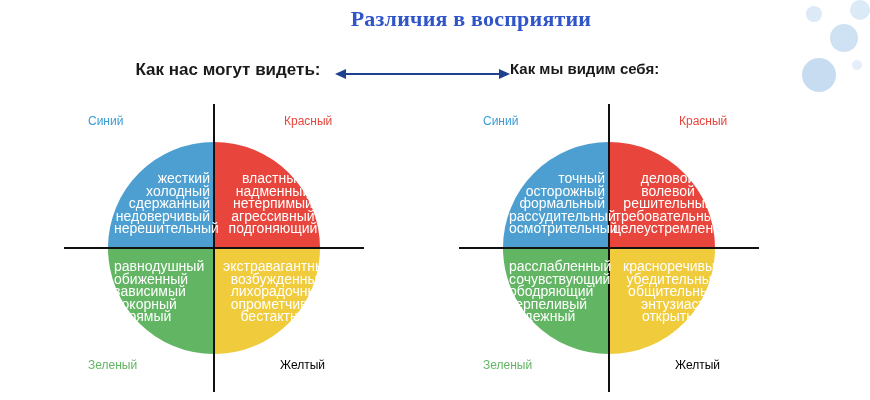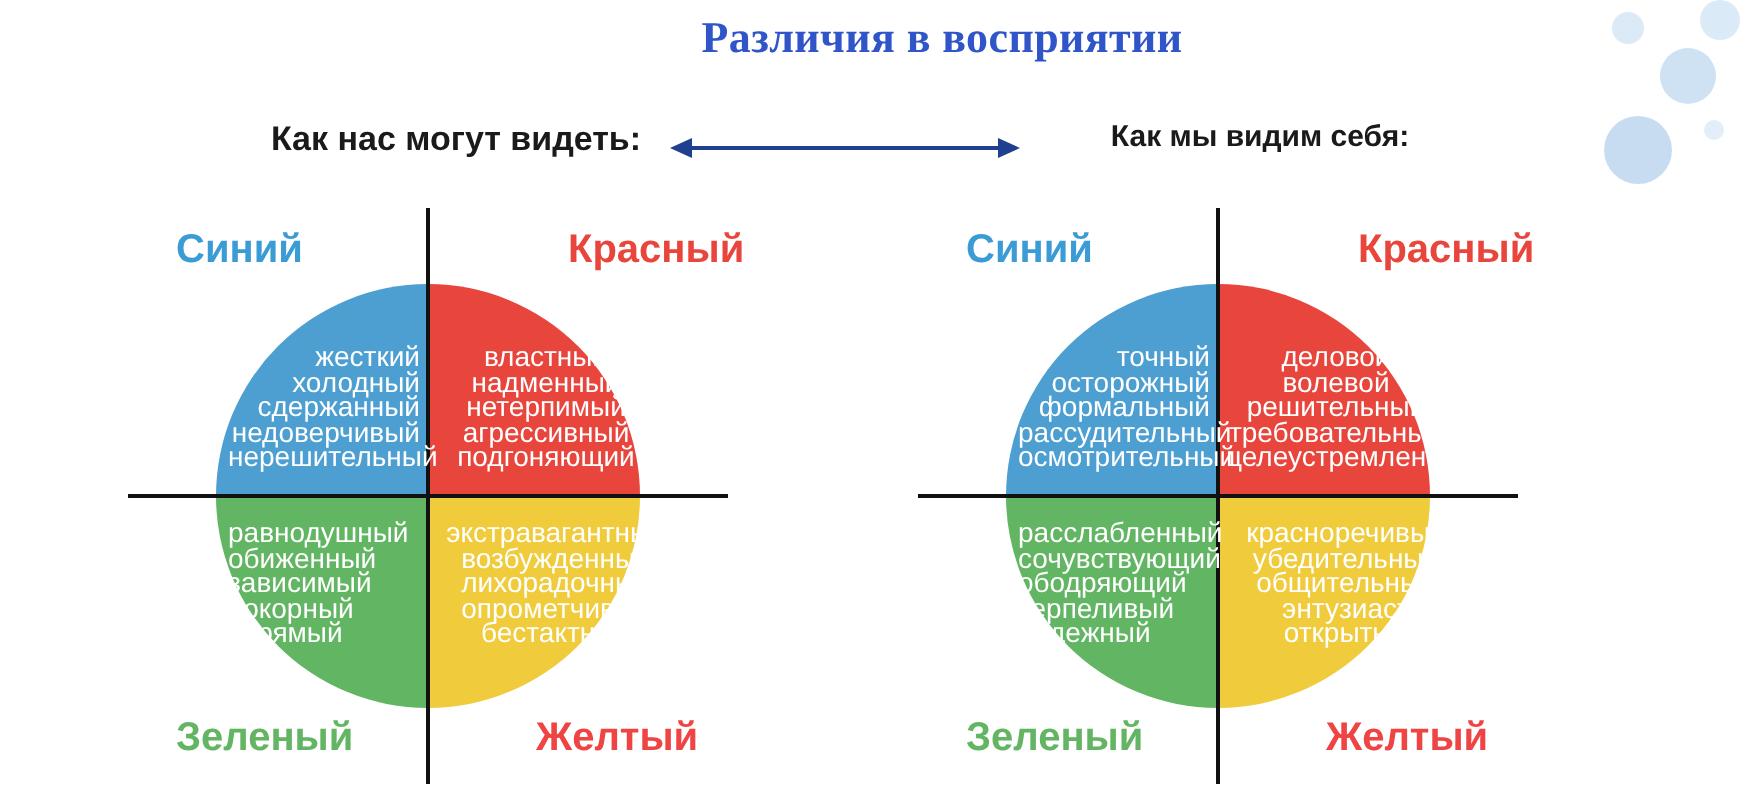--- a/index.html
+++ b/index.html
@@ -54,21 +54,21 @@
     width: 220px;
     text-align: center;
     font-size: 17px;
     font-weight: bold;
     color: #1a1a1a;
   }
   .sub-right {
     position: absolute;
     left: 510px;
     width: 240px;
-    text-align: center;
+    text-align: left;
     font-size: 15px;
     font-weight: bold;
     color: #1a1a1a;
   }
   .arrow {
     position: absolute;
     left: 335px;
     top: 8px;
     width: 175px;
     height: 12px;
@@ -78,27 +78,27 @@
     position: absolute;
     top: 100px;
     width: 340px;
     height: 295px;
   }
   .panel.left  { left: 60px; }
   .panel.right { left: 455px; }
 
   .corner-label {
     position: absolute;
-    font-size: 20px;
-    font-weight: bold;
+    font-size: 12px;
+    font-weight: normal;
   }
   .lbl-blue   { left: 28px;  top: 14px;  color: #3a9bd5; }
   .lbl-red    { left: 224px; top: 14px;  color: #e8453c; }
   .lbl-green  { left: 28px;  top: 258px; color: #63b563; }
-  .lbl-yellow { left: 208px; top: 258px; color: #ef4444; }
+  .lbl-yellow { left: 220px; top: 258px; color: #000000; }
 
   .circle-wrap {
     position: absolute;
     left: 48px;
     top: 42px;
     width: 212px;
     height: 212px;
   }
   .quad {
     position: absolute;

